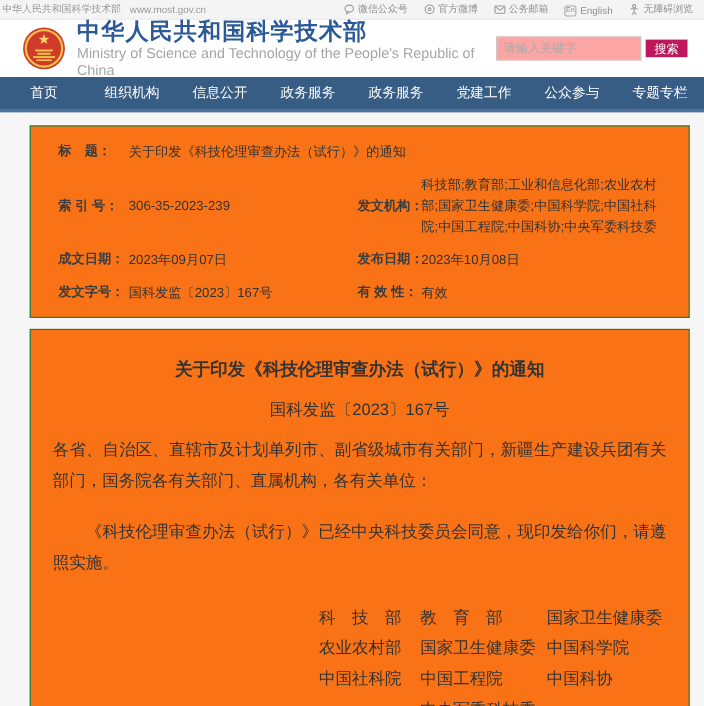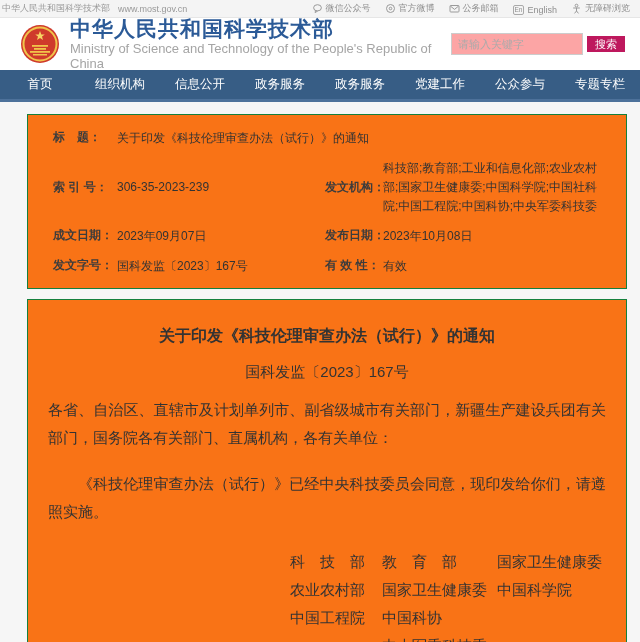--- a/index.html
+++ b/index.html
@@ -165,20 +165,21 @@
         <span>科　技　部</span>
         <span>教　育　部</span>
         <span>国家卫生健康委</span>
       </div>
       <div class="sig-row">
         <span>农业农村部</span>
         <span>国家卫生健康委</span>
         <span>中国科学院</span>
       </div>
       <div class="sig-row">
+        <span>中国社科院</span>
         <span>中国工程院</span>
         <span>中国科协</span>
       </div>
       <div class="sig-row">
         <span></span>
         <span>中央军委科技委</span>
         <span></span>
       </div>
       <div class="sig-row">
         <span></span>

